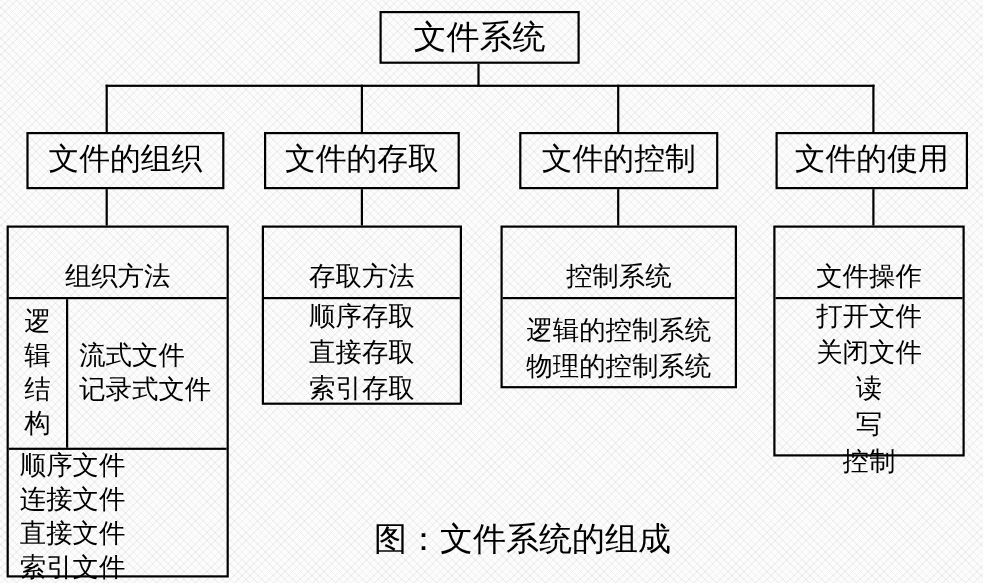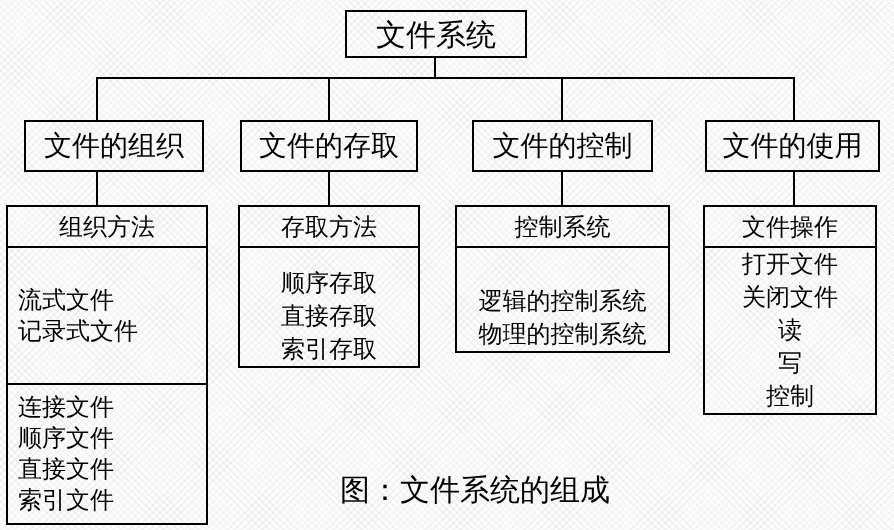--- a/index.html
+++ b/index.html
@@ -41,20 +41,21 @@
   .boxA{left:6px;width:202px;height:320px;}
   .boxB{left:238px;width:182px;height:163px;}
   .boxC{left:455px;width:215px;height:148px;}
   .boxD{left:703px;width:174px;height:210px;}
 
   .detail-title{
     box-sizing:border-box;height:41px;flex:0 0 41px;
     border-bottom:2px solid var(--line);
     display:flex;align-items:center;justify-content:center;
     white-space:nowrap;
+    margin-top:24px;
   }
   .detail-items{
     flex:1;display:flex;flex-direction:column;
     align-items:center;justify-content:flex-end;
     line-height:33px;text-align:center;
   }
   .tbl{flex:1;display:flex;flex-direction:column;}
   .trow{display:flex;box-sizing:border-box;}
   .trow-1{height:137px;flex:0 0 137px;border-bottom:2px solid var(--line);}
   .trow-2{flex:1;}
@@ -107,29 +108,32 @@
     <span>文件的控制</span>
   </div>
   <div class="box l2-box b4">
     <span>文件的使用</span>
   </div>
 
   <div class="detail-box boxA">
     <div class="detail-title">组织方法</div>
     <div class="tbl">
       <div class="trow trow-1">
+        <div class="th">
+          <span>逻辑结构</span>
+        </div>
         <div class="td">
           <div>流式文件</div>
           <div>记录式文件</div>
         </div>
       </div>
       <div class="trow trow-2">
         <div class="td">
+          <div>顺序文件</div>
           <div>连接文件</div>
-          <div>顺序文件</div>
           <div>直接文件</div>
           <div>索引文件</div>
         </div>
       </div>
     </div>
   </div>
 
   <div class="detail-box boxB">
     <div class="detail-title">存取方法</div>
     <div class="detail-items">

